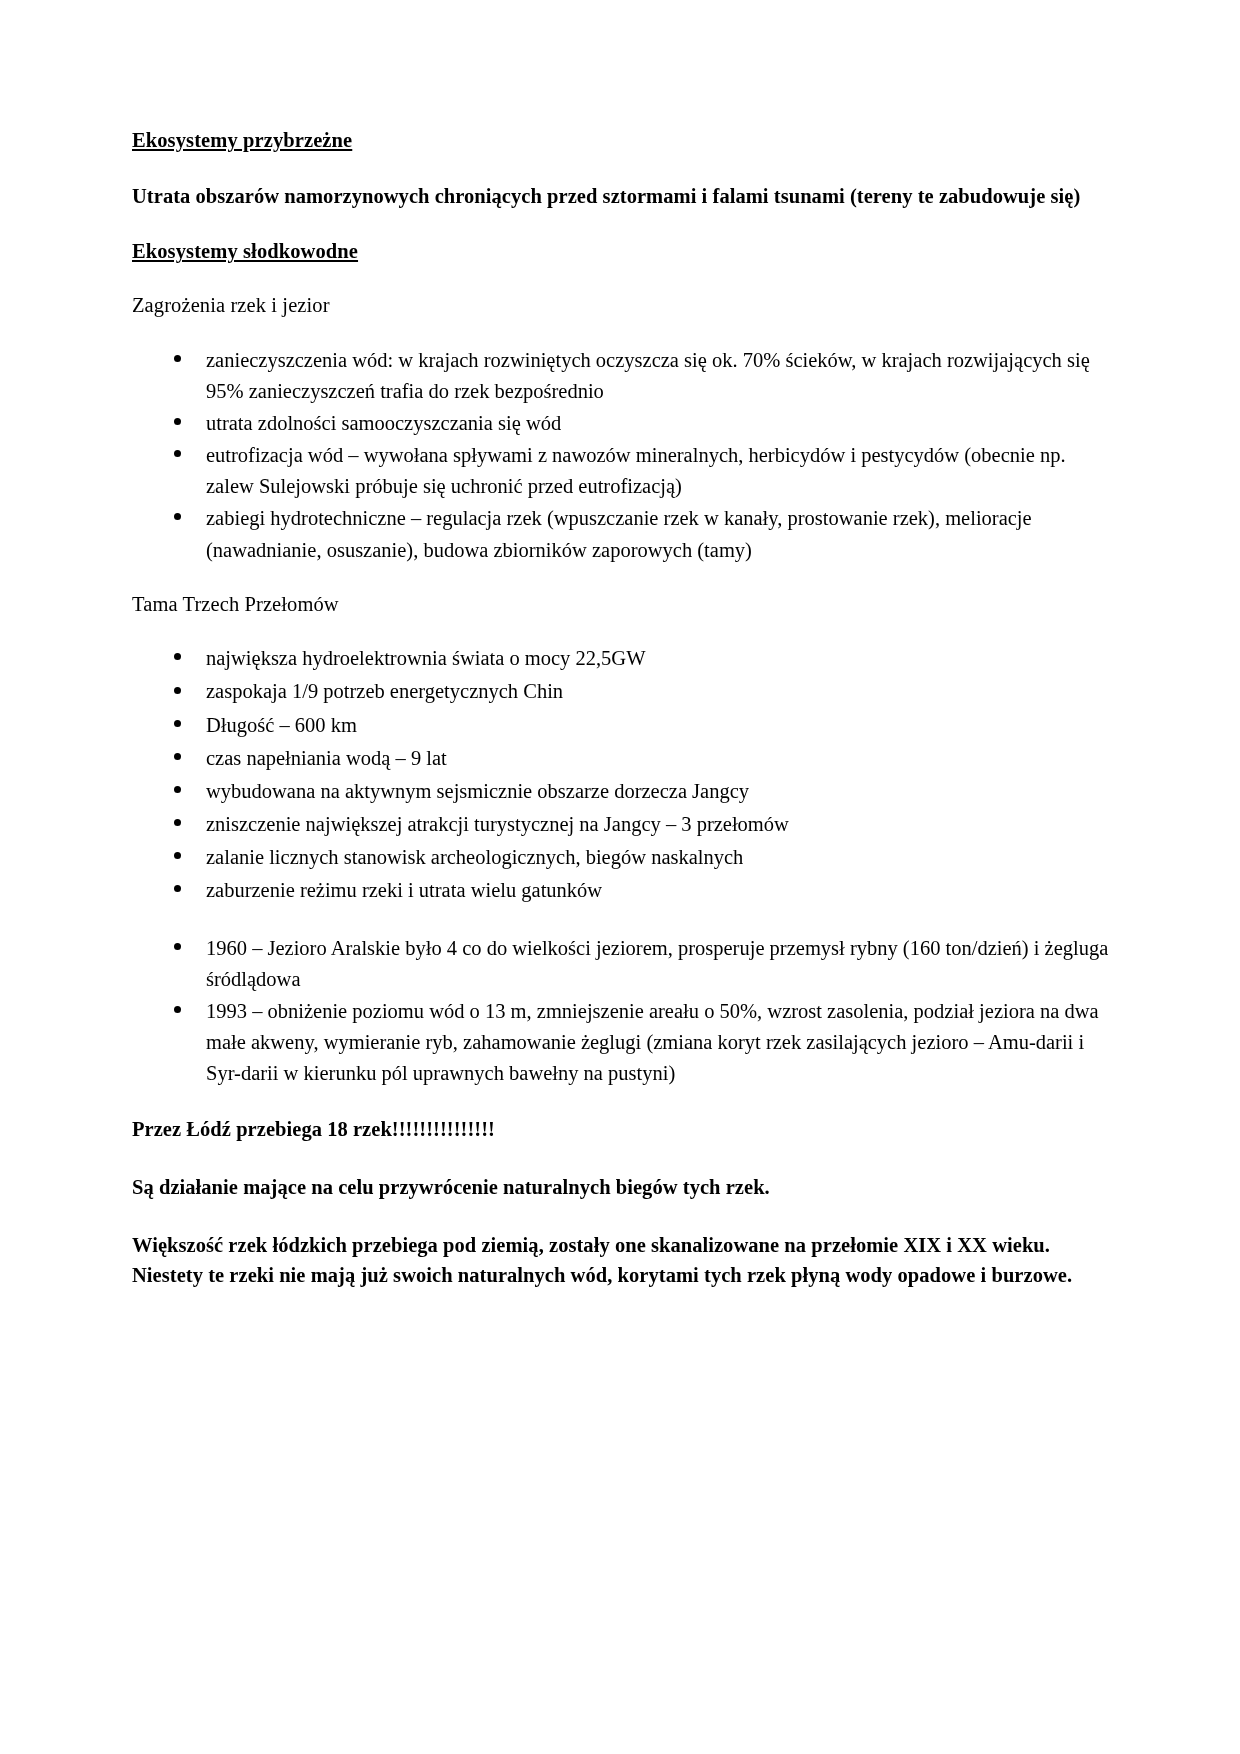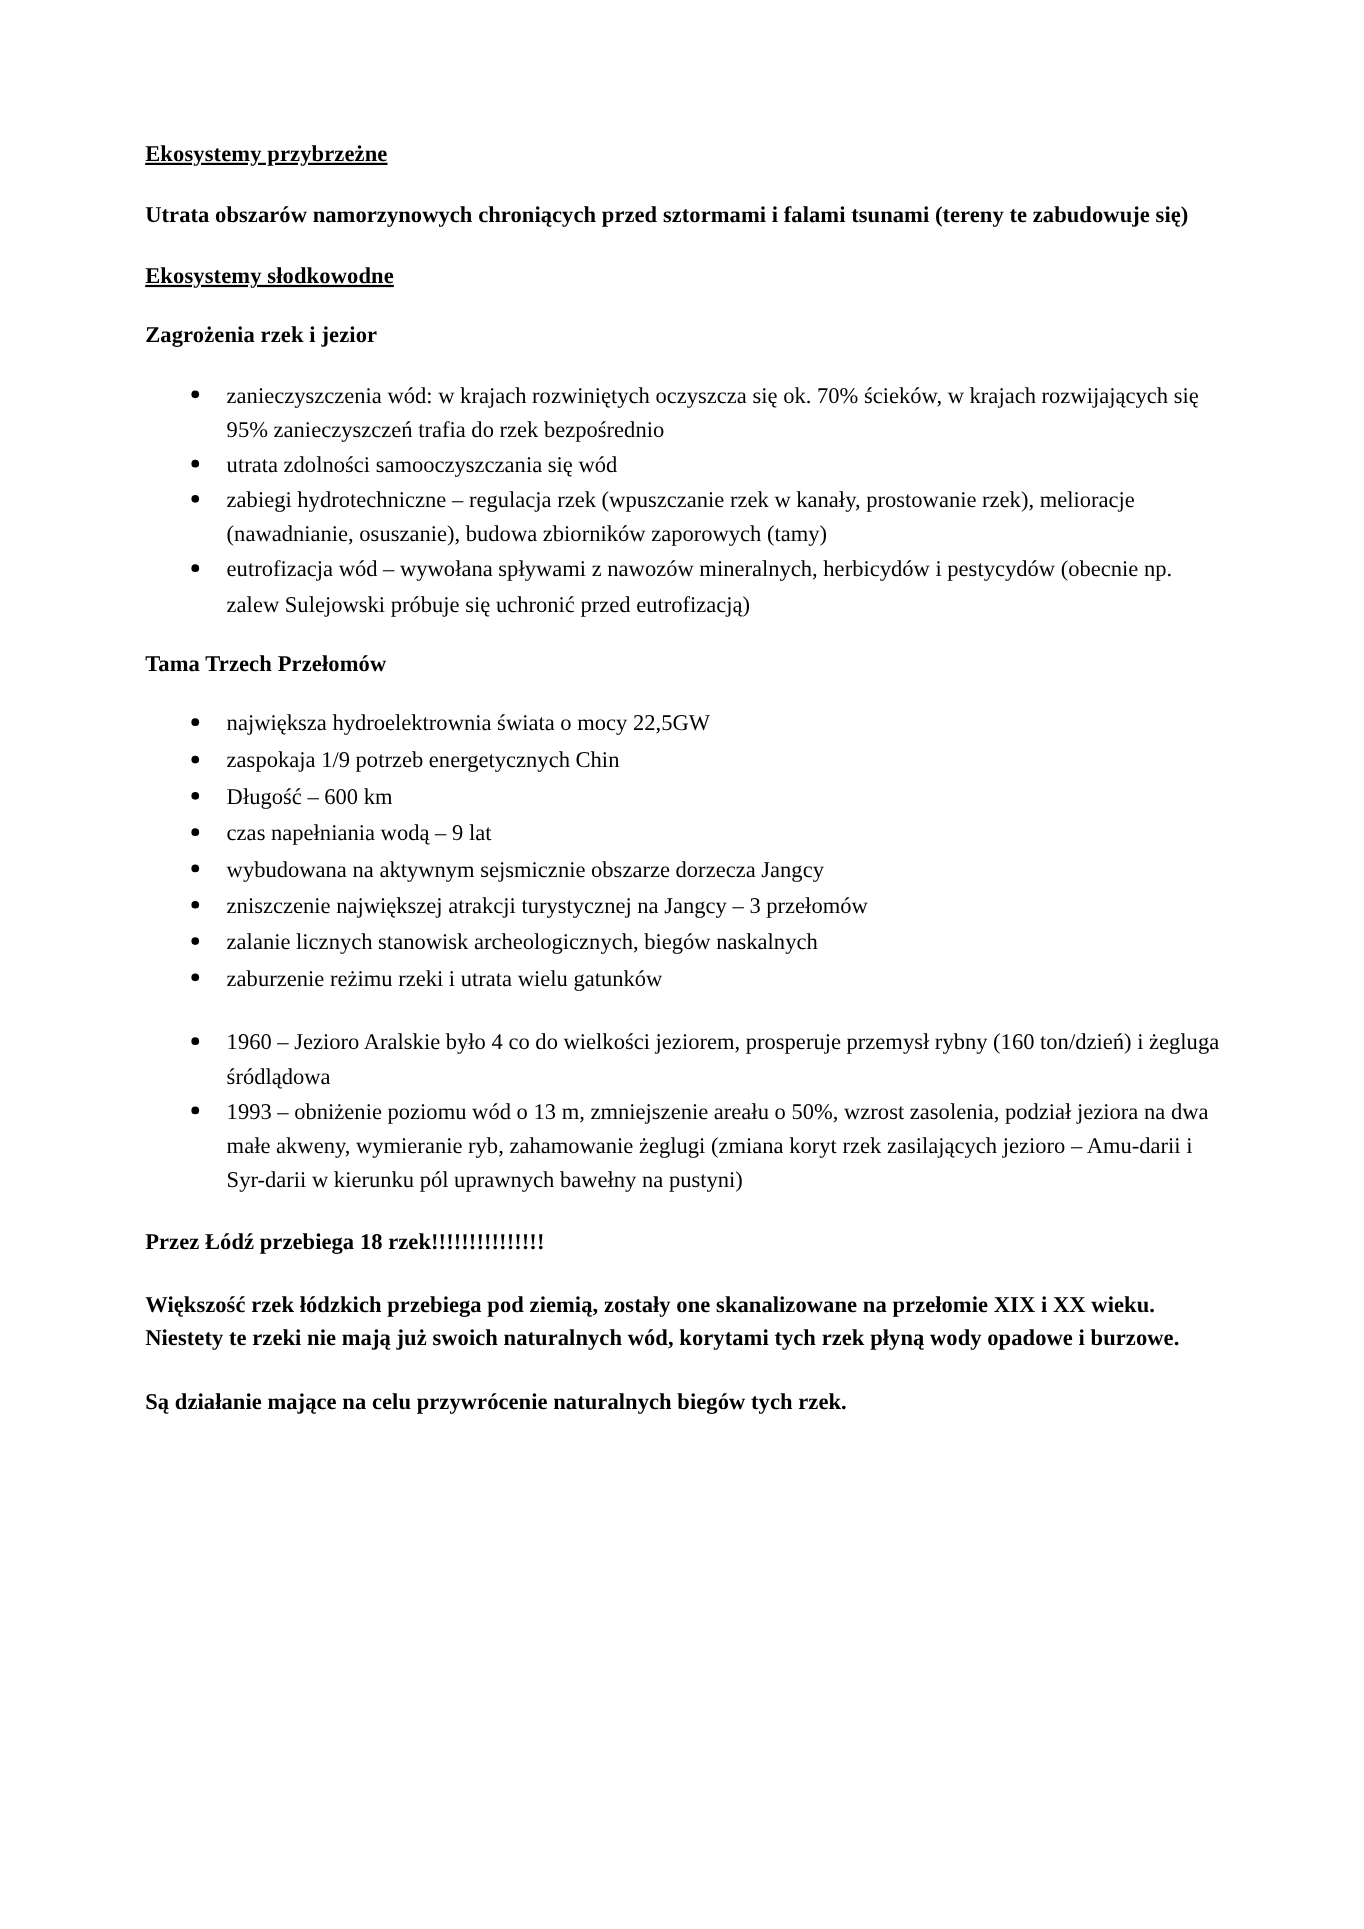--- a/index.html
+++ b/index.html
@@ -39,21 +39,21 @@
     font-size: 20.5px;
     font-weight: bold;
     margin: 0 0 28px 0;
     padding: 0;
     line-height: 1.45;
     letter-spacing: 0.05px;
   }
   
   h2.sub-head {
     font-size: 20.5px;
-    font-weight: bold;
+    font-weight: normal;
     margin: 0 0 26px 0;
     padding: 0;
     line-height: 1.25;
     letter-spacing: 0.1px;
   }
 
   ul.bullets {
     list-style: none;
     margin: 0 0 26px 0;
     padding: 0 0 0 74px;
@@ -101,25 +101,25 @@
       <li>
         <span class="bullet-dot"></span>
         <span class="li-text">zanieczyszczenia wód: w krajach rozwiniętych oczyszcza się ok. 70% ścieków, w krajach rozwijających się 95% zanieczyszczeń trafia do rzek bezpośrednio</span>
       </li>
       <li>
         <span class="bullet-dot"></span>
         <span class="li-text">utrata zdolności samooczyszczania się wód</span>
       </li>
       <li>
         <span class="bullet-dot"></span>
-        <span class="li-text">zabiegi hydrotechniczne – regulacja rzek (wpuszczanie rzek w kanały, prostowanie rzek), melioracje (nawadnianie, osuszanie), budowa zbiorników zaporowych (tamy)</span>
+        <span class="li-text">eutrofizacja wód – wywołana spływami z nawozów mineralnych, herbicydów i pestycydów (obecnie np. zalew Sulejowski próbuje się uchronić przed eutrofizacją)</span>
       </li>
       <li>
         <span class="bullet-dot"></span>
-        <span class="li-text">eutrofizacja wód – wywołana spływami z nawozów mineralnych, herbicydów i pestycydów (obecnie np. zalew Sulejowski próbuje się uchronić przed eutrofizacją)</span>
+        <span class="li-text">zabiegi hydrotechniczne – regulacja rzek (wpuszczanie rzek w kanały, prostowanie rzek), melioracje (nawadnianie, osuszanie), budowa zbiorników zaporowych (tamy)</span>
       </li>
     </ul>
 
     <h2 class="sub-head">Tama Trzech Przełomów</h2>
 
     <ul class="bullets tight">
       <li>
         <span class="bullet-dot"></span>
         <span class="li-text">największa hydroelektrownia świata o mocy 22,5GW</span>
       </li>
@@ -160,18 +160,18 @@
         <span class="li-text">1960 – Jezioro Aralskie było 4 co do wielkości jeziorem, prosperuje przemysł rybny (160 ton/dzień) i żegluga śródlądowa</span>
       </li>
       <li>
         <span class="bullet-dot"></span>
         <span class="li-text">1993 – obniżenie poziomu wód o 13 m, zmniejszenie areału o 50%, wzrost zasolenia, podział jeziora na dwa małe akweny, wymieranie ryb, zahamowanie żeglugi (zmiana koryt rzek zasilających jezioro – Amu-darii i Syr-darii w kierunku pól uprawnych bawełny na pustyni)</span>
       </li>
     </ul>
 
     <p class="bold-para">Przez Łódź przebiega 18 rzek!!!!!!!!!!!!!!!</p>
 
+    <p class="bold-para">Są działanie mające na celu przywrócenie naturalnych biegów tych rzek.</p>
+
     <p class="bold-para">Większość rzek łódzkich przebiega pod ziemią, zostały one skanalizowane na przełomie XIX i XX wieku. Niestety te rzeki nie mają już swoich naturalnych wód, korytami tych rzek płyną wody opadowe i burzowe.</p>
-
-    <p class="bold-para">Są działanie mające na celu przywrócenie naturalnych biegów tych rzek.</p>
 
   </div>
 </div>
 
 </body></html>

